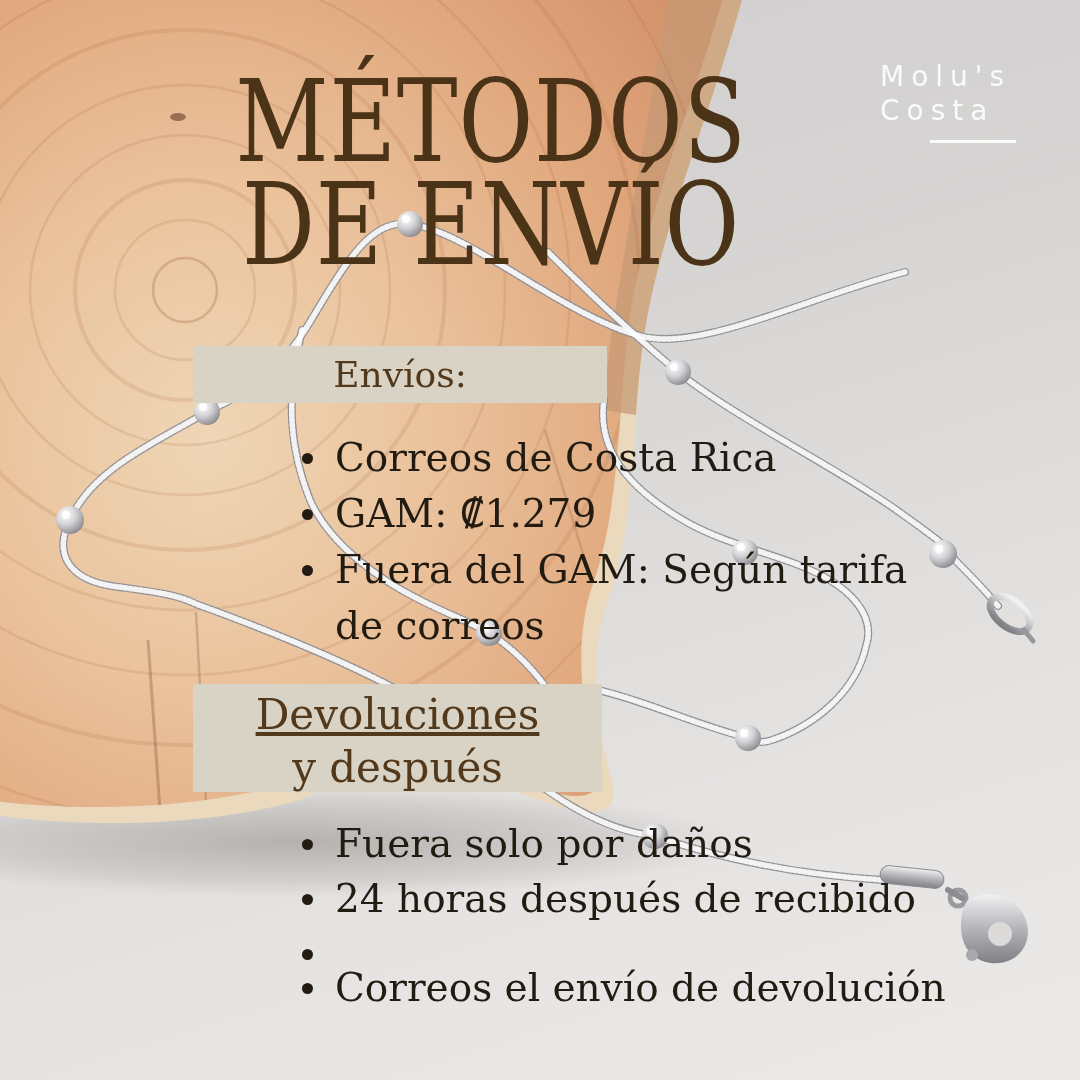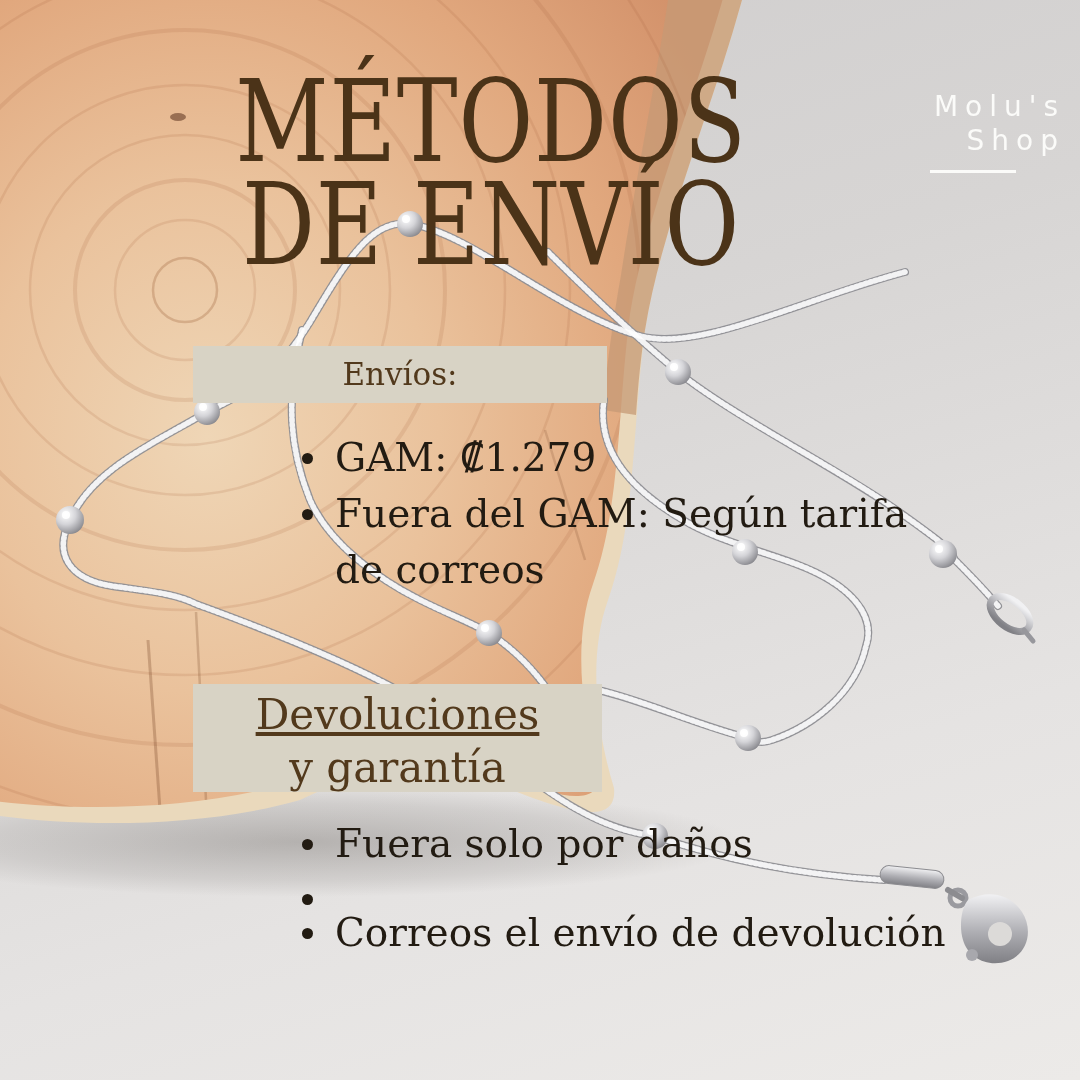--- a/index.html
+++ b/index.html
@@ -17,41 +17,41 @@
     background:var(--background-gray);
   }
   .canvas{
     position:relative;width:1080px;height:1080px;overflow:hidden;
     background:linear-gradient(163deg,#cfcdcd 0%,#d7d5d4 35%,#e5e3e2 72%,#eceae8 100%);
   }
   .photo{position:absolute;left:0;top:0;width:1080px;height:1080px;}
 
   
   .brand{
-    position:absolute;left:880px;top:90px;width:185px;
-    text-align:right;color:var(--logo-white);
+    position:absolute;left:880px;top:60px;width:185px;
+    text-align:left;color:var(--logo-white);
     font-family:"DejaVu Sans","Liberation Sans",sans-serif;
     font-size:28px;letter-spacing:7px;line-height:34px;font-weight:400;
   }
   .brand .underline{width:86px;height:3px;background:var(--logo-white);margin:12px auto 0 auto;}
 
   
   .title{
     position:absolute;left:0;top:70px;width:982px;margin:0;
     text-align:center;color:var(--title-brown);
     font-size:114px;line-height:103px;font-weight:400;letter-spacing:1px;
   }
   .title span{display:block;transform:scaleX(.8);transform-origin:50% 50%;white-space:nowrap;}
 
   
   .panel{
     position:absolute;background:var(--panel-beige);
     color:var(--heading-brown);text-align:center;
   }
-  .panel-envios{left:193px;top:346px;width:414px;height:57px;font-size:31px;line-height:57px;}
+  .panel-envios{left:193px;top:346px;width:414px;height:57px;font-size:36px;line-height:57px;}
   .panel-devol{left:193px;top:684px;width:409px;height:108px;font-size:42px;line-height:54px;padding-top:0px;box-sizing:border-box;}
   .panel-devol .hline{line-height:53px;}
   .panel-devol .hline:first-child{margin-top:4px;text-decoration:underline;}
 
   
   .list{position:absolute;margin:0;padding:0;list-style:none;
     color:var(--body-text);font-size:39px;line-height:56px;}
   .list li{display:flex;align-items:flex-start;}
   .dot{flex:0 0 auto;width:11px;height:11px;border-radius:50%;background:var(--body-text);margin:23px 22px 0 2px;}
   .list-shipping{left:300px;top:430px;width:628px;}
@@ -198,56 +198,64 @@
           C 959,927 961,908 968,900 Z"></path>
         <circle cx="1000" cy="934" r="12" fill="#dcdad8"></circle>
         <circle cx="972" cy="955" r="6" fill="#a8a8ad"></circle>
         <path d="M 962,898 L 948,890" stroke="#8c8c90" stroke-width="6" fill="none"></path>
       </g>
     </g>
   </svg>
 
   <header class="brand">
     <div>Molu's</div>
-    <div>Shop</div>
+    <div>Costa</div>
     <div class="underline"></div>
   </header>
 
   <h1 class="title">
     <span>MÉTODOS</span>
     <span>DE ENVÍO</span>
   </h1>
 
   <section class="panel panel-envios">
     <span>Envíos:</span>
   </section>
 
   <ul class="list list-shipping">
     <li>
       <span class="dot"></span>
+      <span>Correos de Costa Rica</span>
+    </li>
+    <li>
+      <span class="dot"></span>
       <span>GAM: ₡1.279</span>
     </li>
     <li>
       <span class="dot"></span>
       <span>Fuera del GAM: Según tarifa de correos</span>
     </li>
   </ul>
 
   <section class="panel panel-devol">
     <div class="hline">Devoluciones</div>
-    <div class="hline">y garantía</div>
+    <div class="hline">y después</div>
   </section>
 
   <ul class="list list-returns">
     <li>
       <span class="dot"></span>
       <span>Fuera solo por daños</span>
     </li>
     <li>
       <span class="dot"></span>
+      <span>24 horas después de recibido</span>
+    </li>
+    <li>
+      <span class="dot"></span>
     </li>
     <li>
       <span class="dot"></span>
       <span>Correos el envío de devolución</span>
     </li>
   </ul>
 
 </div>
 
 </body></html>

